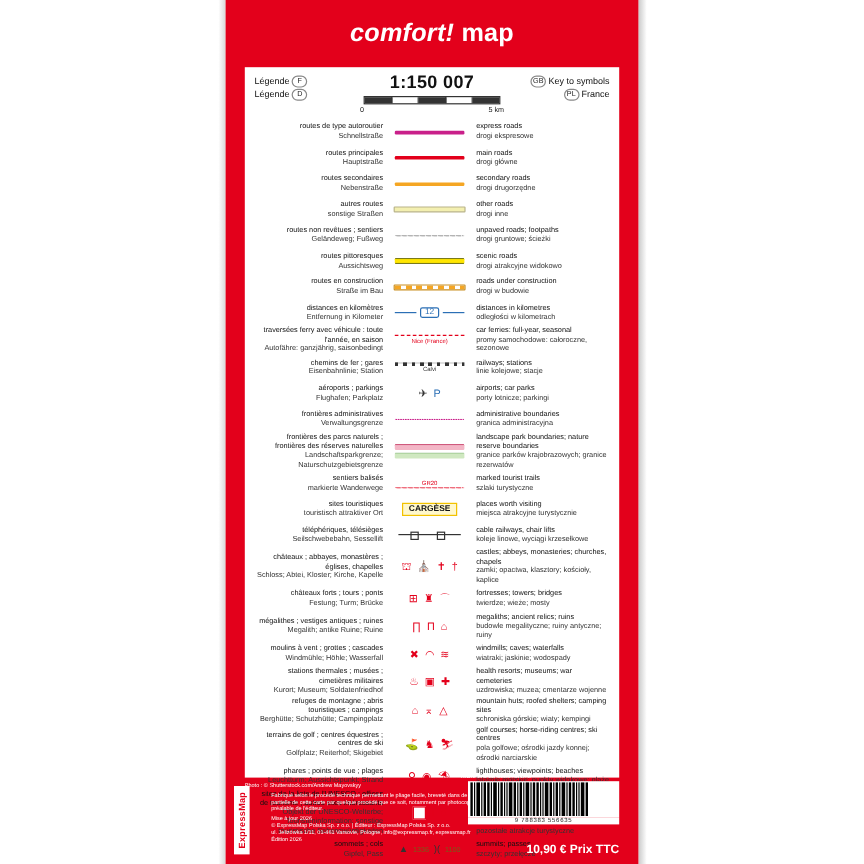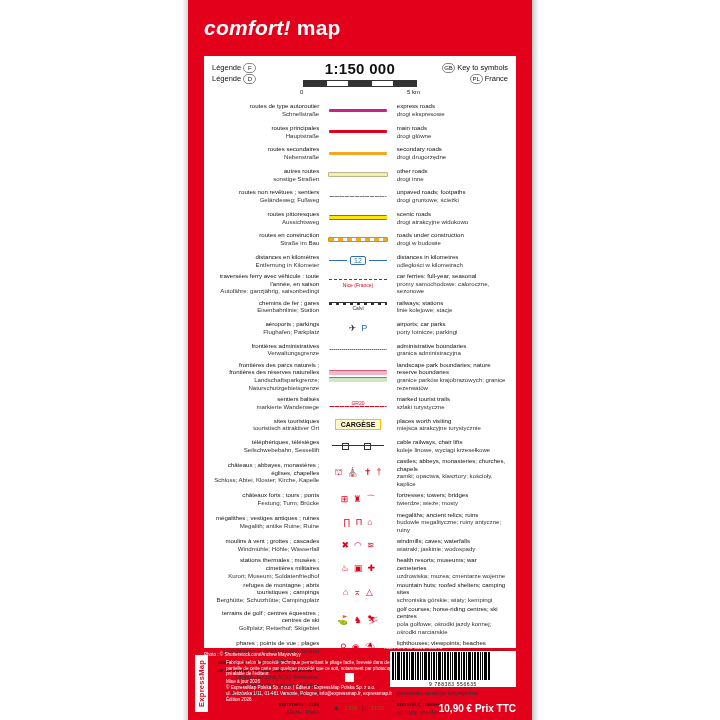--- a/index.html
+++ b/index.html
@@ -25,22 +25,22 @@
     left:182px; top:0; width:6px; height:720px;
     background:linear-gradient(to right,#ffffff,#d8d8d8);
   }
   .cover-shadow-r{
     position:absolute;
     left:532px; top:0; width:7px; height:720px;
     background:linear-gradient(to right,#c9c9c9,#ffffff);
   }
   
   .brand{
-    position:absolute; top:16px; left:16px; width:344px;
-    text-align:left;
+    position:absolute; top:16px; left:0; width:344px;
+    text-align:center;
     color:#ffffff;
     font-size:21px; font-weight:bold;
     letter-spacing:0.2px;
   }
   .brand .b1{font-style:italic;}
   .brand .b2{font-weight:bold;}
   
   .panel{
     position:absolute;
     left:16px; top:56px; width:312px; height:592px;
@@ -280,21 +280,21 @@
     <div class="panel">
 
       <div class="legend-head">
         <div class="lh-left">
           <div><span>Légende</span>
             <span class="flagbox">F</span></div>
           <div><span>Légende</span>
             <span class="flagbox">D</span></div>
         </div>
 
-        <div class="scale-title">1:150 000</div>
+        <div class="scale-title">1:150 007</div>
 
         <div class="scalebar-wrap">
           <div class="scalebar">
             <i class="fill"></i>
               <i></i>
               <i class="fill"></i>
               <i></i>
               <i class="fill"></i>
           </div>
           <div class="scale-labels">

